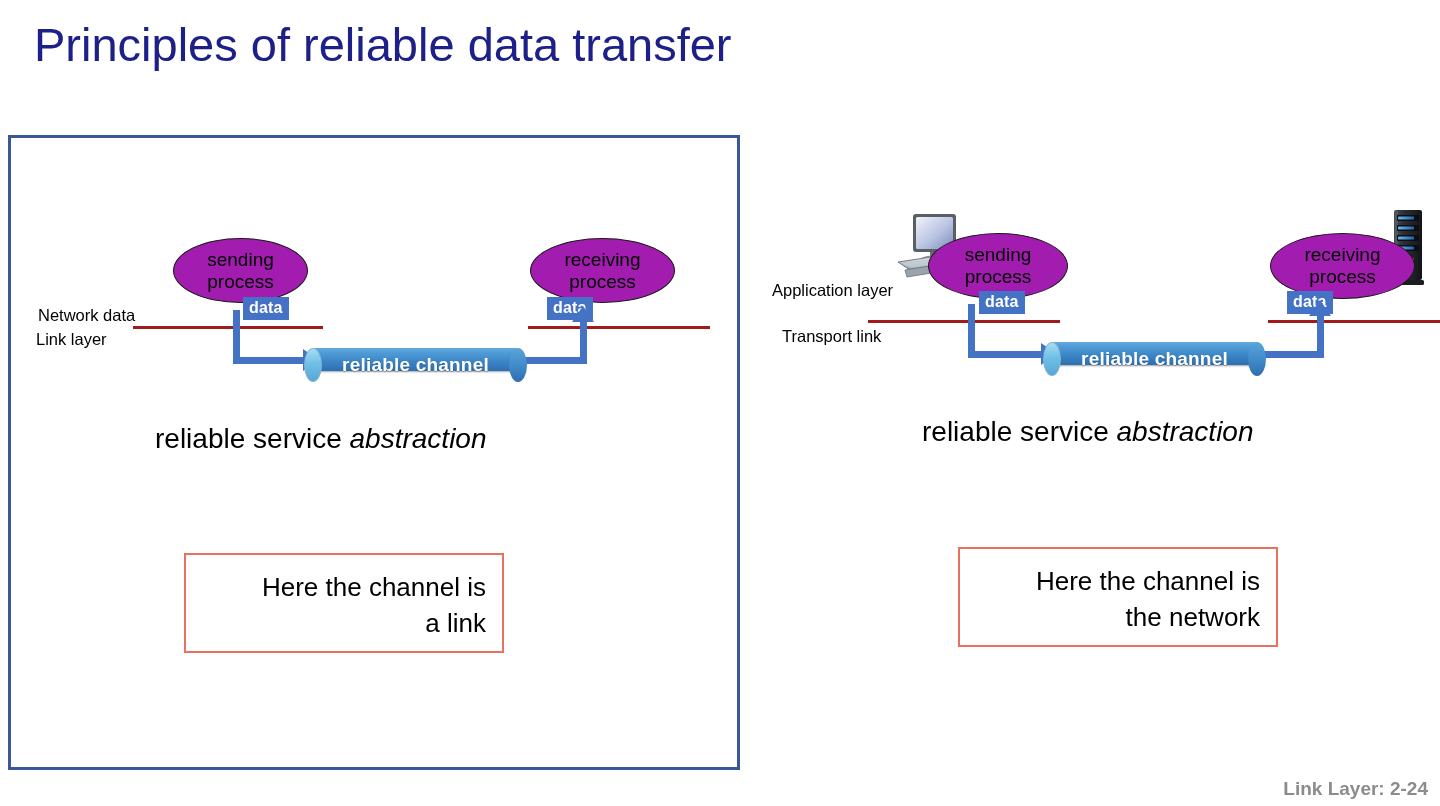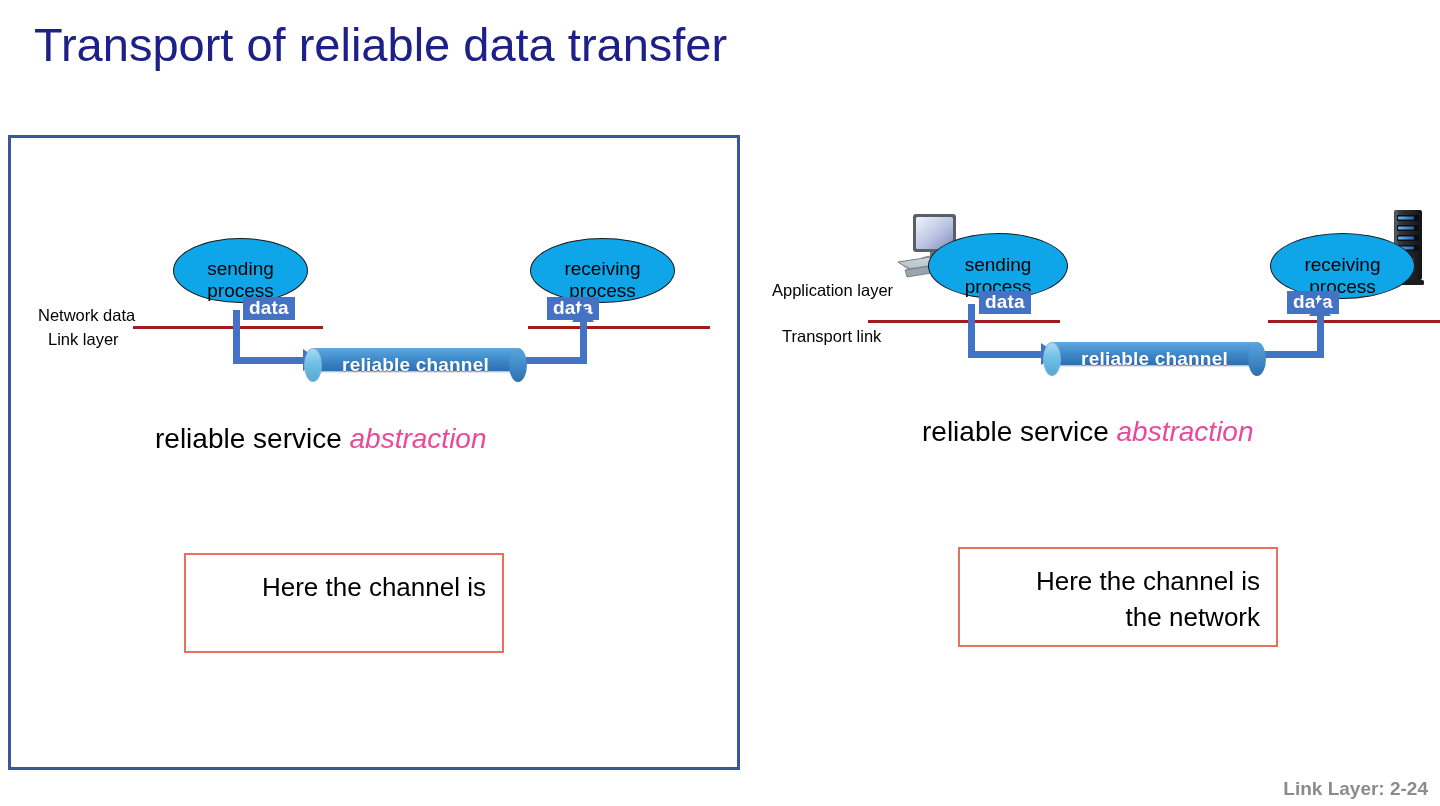--- a/index.html
+++ b/index.html
@@ -40,28 +40,28 @@
     left: 8px;
     top: 135px;
     width: 732px;
     height: 635px;
     border: 3px solid #3a5899;
     box-sizing: border-box;
     background: #ffffff;
   }
   .ellipse {
     position: absolute;
-    background: #0ea5e9;
+    background: #a21caf;
     border: 1.6px solid #1a1a1a;
     border-radius: 50%;
     box-sizing: border-box;
     display: flex;
     flex-direction: column;
     align-items: center;
-    justify-content: flex-end;
+    justify-content: center;
     font-size: 19px;
     line-height: 22px;
     color: #000;
     text-align: center;
   }
   .ellipse span { display: block; }
 
   .layer-label {
     position: absolute;
     font-size: 16.5px;
@@ -73,21 +73,21 @@
   .red-line {
     position: absolute;
     height: 3px;
     background: #a01b1b;
   }
 
   .data-badge {
     position: absolute;
     background: #4472c4;
     color: #ffffff;
-    font-size: 19px;
+    font-size: 16px;
     line-height: 20px;
     font-weight: bold;
     padding: 1px 6px 2px 6px;
     box-sizing: border-box;
     letter-spacing: 0.2px;
   }
 
   
   .conn {
     position: absolute;
@@ -151,21 +151,21 @@
 
   
   .caption {
     position: absolute;
     font-size: 28px;
     line-height: 34px;
     color: #000000;
     white-space: nowrap;
   }
   .caption .em {
-    color: #ec4899;
+    color: #000000;
     font-style: italic;
     text-align: center;
   }
 
   
   .note-box {
     position: absolute;
     border: 2px solid #e8705f;
     background: #ffffff;
     box-sizing: border-box;
@@ -190,26 +190,26 @@
   }
 
   
   .device { position: absolute; }
 </style>
 </head>
 <body>
 
 <div id="slide">
 
-  <div class="slide-title">Transport of reliable data transfer</div>
+  <div class="slide-title">Principles of reliable data transfer</div>
 
   <div class="panel-box"></div>
 
   <div class="layer-label" style="left:38px; top:305px;">Network data</div>
-  <div class="layer-label" style="left:48px; top:329px;">Link layer</div>
+  <div class="layer-label" style="left:36px; top:329px;">Link layer</div>
 
   <div class="red-line" style="left:133px; top:326px; width:190px;"></div>
   <div class="red-line" style="left:528px; top:326px; width:182px;"></div>
 
   <div class="ellipse" style="left:173px; top:238px; width:135px; height:65px;">
     <span>sending</span>
     <span>process</span>
   </div>
 
   <div class="ellipse" style="left:530px; top:238px; width:145px; height:65px;">
@@ -229,20 +229,21 @@
   <div class="arrow-up" style="left:572px; top:306px;"></div>
 
   <div class="cylinder" style="left:313px; top:348px; width:205px;">
     <span class="cyl-label">reliable channel</span>
   </div>
 
   <div class="caption" style="left:155px; top:422px;"><span>reliable service </span><span class="em">abstraction</span></div>
 
   <div class="note-box" style="left:184px; top:553px; width:320px; height:100px;">
     <span class="ln">Here the channel is</span>
+    <span class="ln">a link</span>
   </div>
 
   <div class="layer-label" style="left:772px; top:280px;">Application layer</div>
   <div class="layer-label" style="left:782px; top:326px;">Transport link</div>
 
   <div class="red-line" style="left:868px; top:320px; width:192px;"></div>
   <div class="red-line" style="left:1268px; top:320px; width:172px;"></div>
 
   <svg class="device" style="left:892px; top:212px;" width="74" height="72" viewBox="0 0 74 72">
     <defs>

